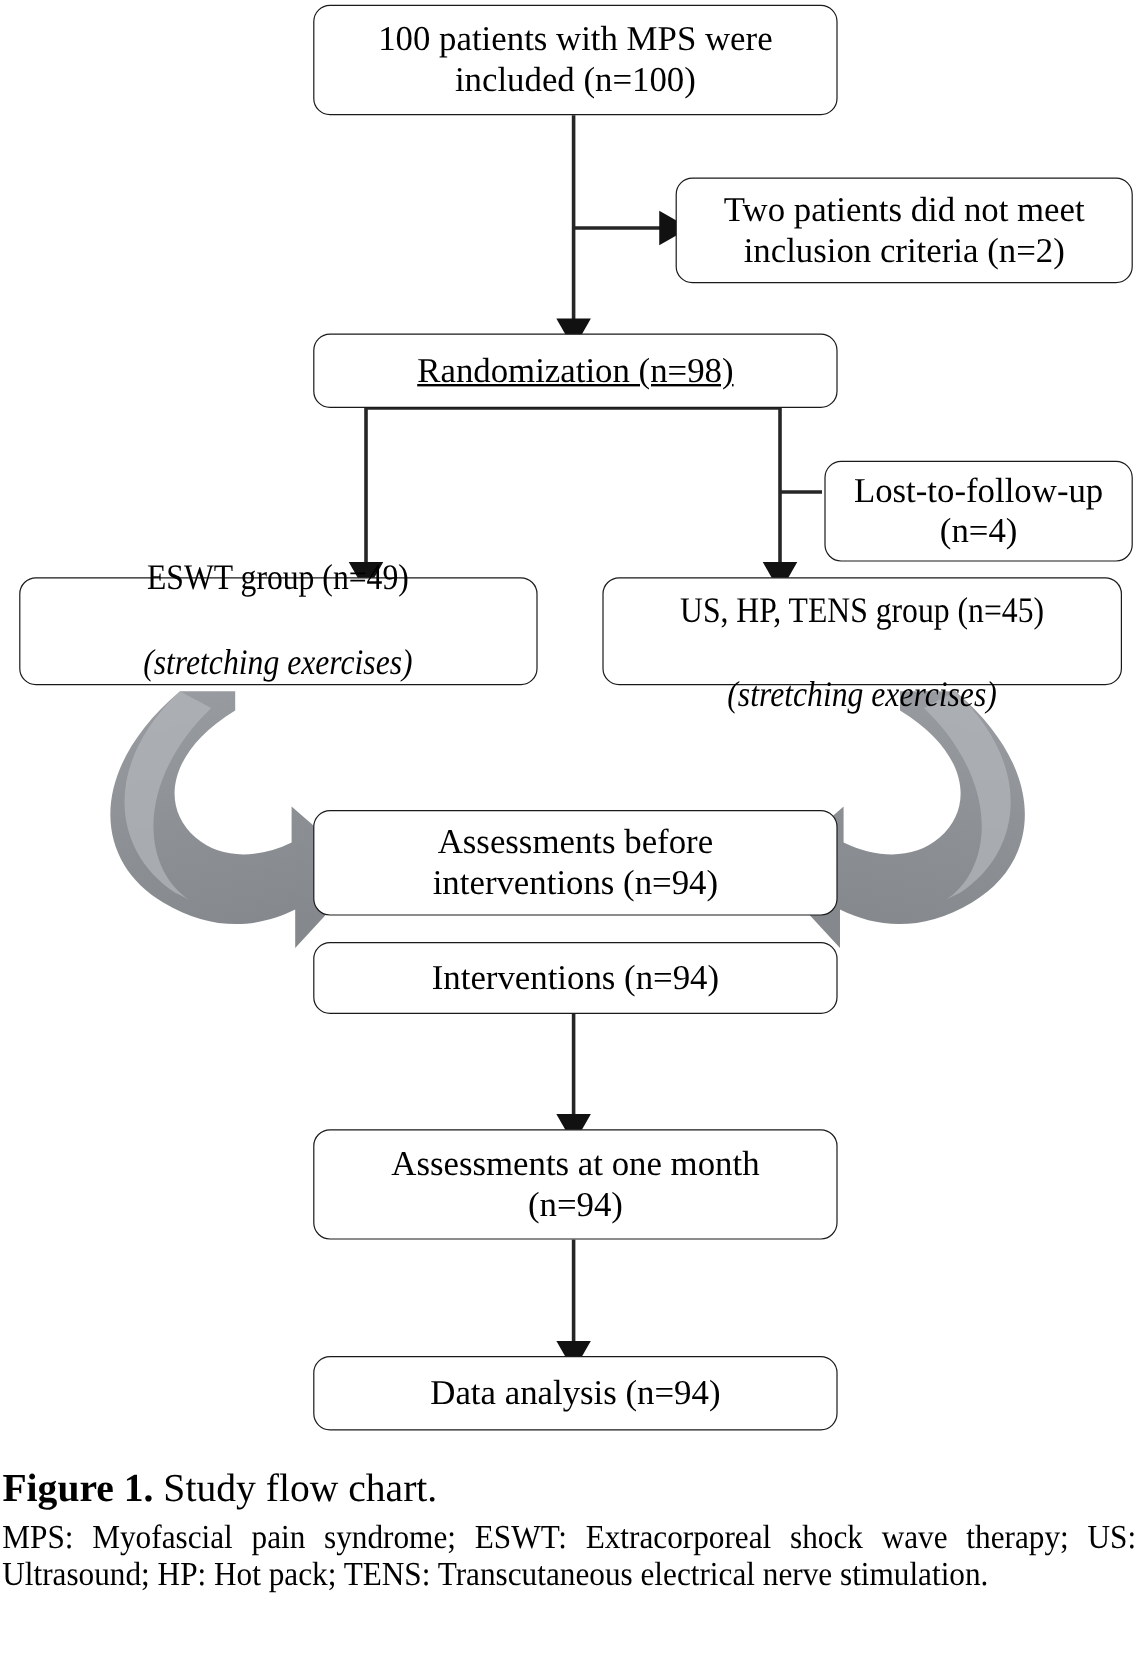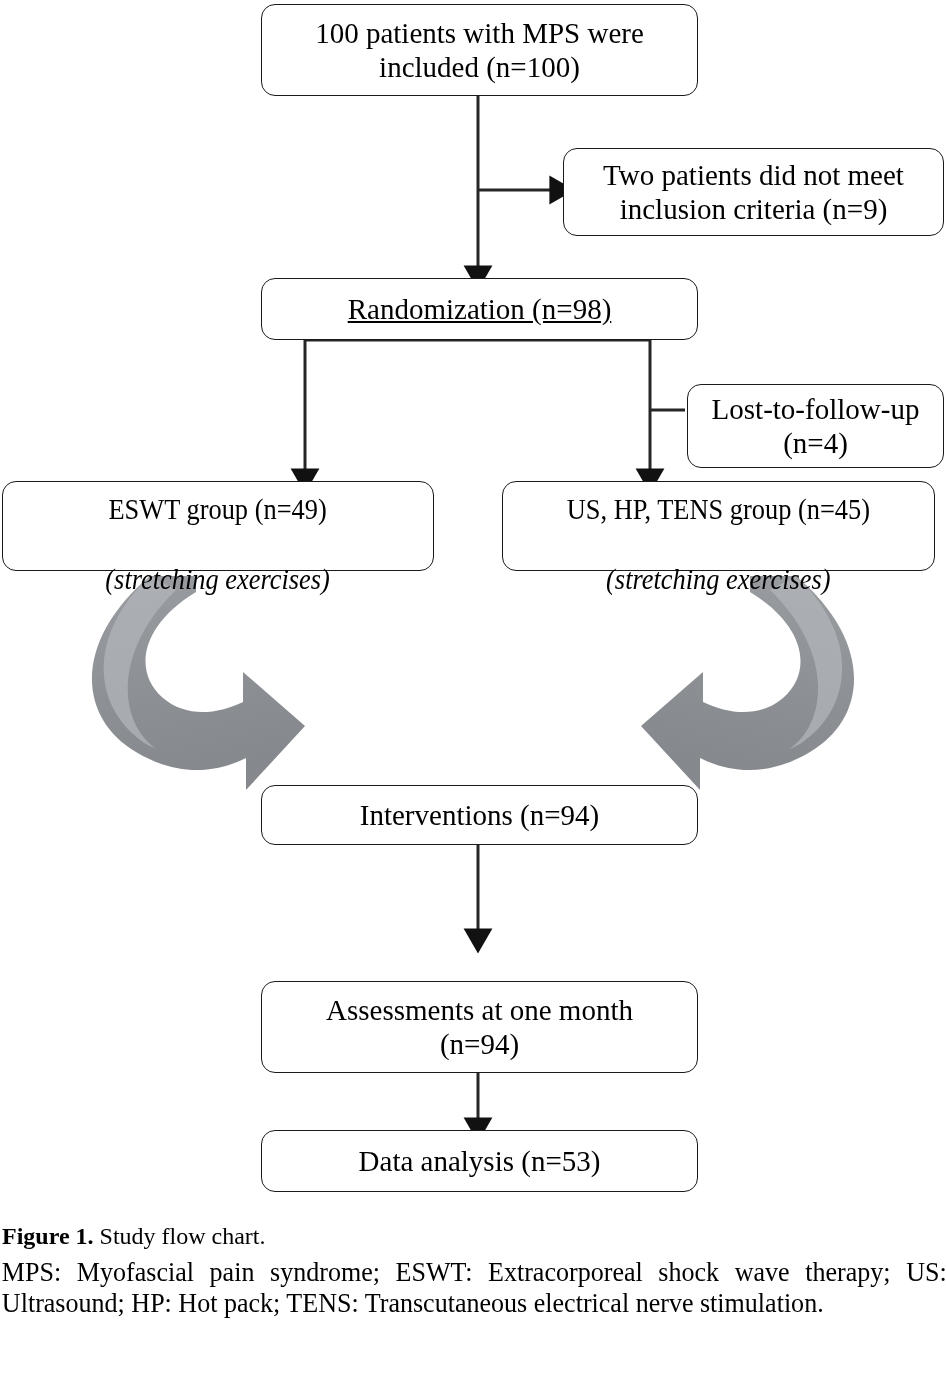--- a/index.html
+++ b/index.html
@@ -36,33 +36,33 @@
   }
   .f-reg{font-size:29px;}
   .f-cond{font-size:30px;font-stretch:condensed;transform:scaleX(.88);transform-origin:center;}
   .ital{font-style:italic;}
 
   
   #n-included      {left:261px;  top:4px;   width:437px; height:92px;}
   #n-excluded      {left:563px;  top:148px; width:381px; height:88px;}
   #n-random        {left:261px;  top:278px; width:437px; height:62px;text-decoration:underline;}
   #n-lost          {left:687px;  top:368px; width:257px; height:84px;margin-top:16px;}
-  #n-eswt          {left:2px;    top:481px; width:432px; height:90px;}
+  #n-eswt          {left:16px;    top:481px; width:432px; height:90px;align-items:flex-end;}
   #n-ushp          {left:502px;  top:481px; width:433px; height:90px;}
   #n-assess-before {left:261px;  top:675px; width:437px; height:88px;}
   #n-interventions {left:261px;  top:785px; width:437px; height:60px;}
-  #n-assess-month  {left:261px;  top:941px; width:437px; height:92px;margin-top:40px;}
+  #n-assess-month  {left:261px;  top:941px; width:437px; height:92px;}
   #n-data          {left:261px;  top:1130px;width:437px; height:62px;}
 
   
   #caption{
     position:absolute;left:0;top:1224px;width:946px;
   }
   #cap-line{
-    font-size:24px;
+    font-size:33px;
     line-height:1.08;
     white-space:nowrap;
     padding-left:2px;
   }
   #cap-line .bold{font-weight:bold;}
   #footnote{
     margin-top:6px;
     padding-left:2px;
     padding-right:2px;
     font-size:28px;
@@ -142,21 +142,21 @@
       </g>
     </svg>
 
     <div class="node" id="n-included">
       <span class="txt f-reg">100 patients with MPS were
 included (n=100)</span>
     </div>
 
     <div class="node" id="n-excluded">
       <span class="txt f-reg">Two patients did not meet
-inclusion criteria (n=9)</span>
+inclusion criteria (n=2)</span>
     </div>
 
     <div class="node" id="n-random">
       <span class="txt f-reg">Randomization (n=98)</span>
     </div>
 
     <div class="node" id="n-lost">
       <span class="txt f-reg">Lost-to-follow-up
 (n=4)</span>
     </div>
@@ -168,32 +168,36 @@
       </span>
     </div>
 
     <div class="node" id="n-ushp">
       <span class="txt f-cond">
         <span>US, HP, TENS group (n=45)</span><br>
         <span class="ital">(stretching exercises)</span>
       </span>
     </div>
 
+    <div class="node" id="n-assess-before">
+      <span class="txt f-reg">Assessments before
+interventions (n=94)</span>
+    </div>
 
     <div class="node" id="n-interventions">
       <span class="txt f-reg">Interventions (n=94)</span>
     </div>
 
     <div class="node" id="n-assess-month">
       <span class="txt f-reg">Assessments at one month
 (n=94)</span>
     </div>
 
     <div class="node" id="n-data">
-      <span class="txt f-reg">Data analysis (n=53)</span>
+      <span class="txt f-reg">Data analysis (n=94)</span>
     </div>
 
   </div>
 
   <div id="caption">
     <div id="cap-line">
       <span class="bold">Figure 1.</span><span> Study flow chart.</span>
     </div>
     <div id="footnote">MPS: Myofascial pain syndrome; ESWT: Extracorporeal shock wave therapy; US: Ultrasound; HP: Hot pack; TENS: Transcutaneous electrical nerve stimulation.</div>
   </div>

